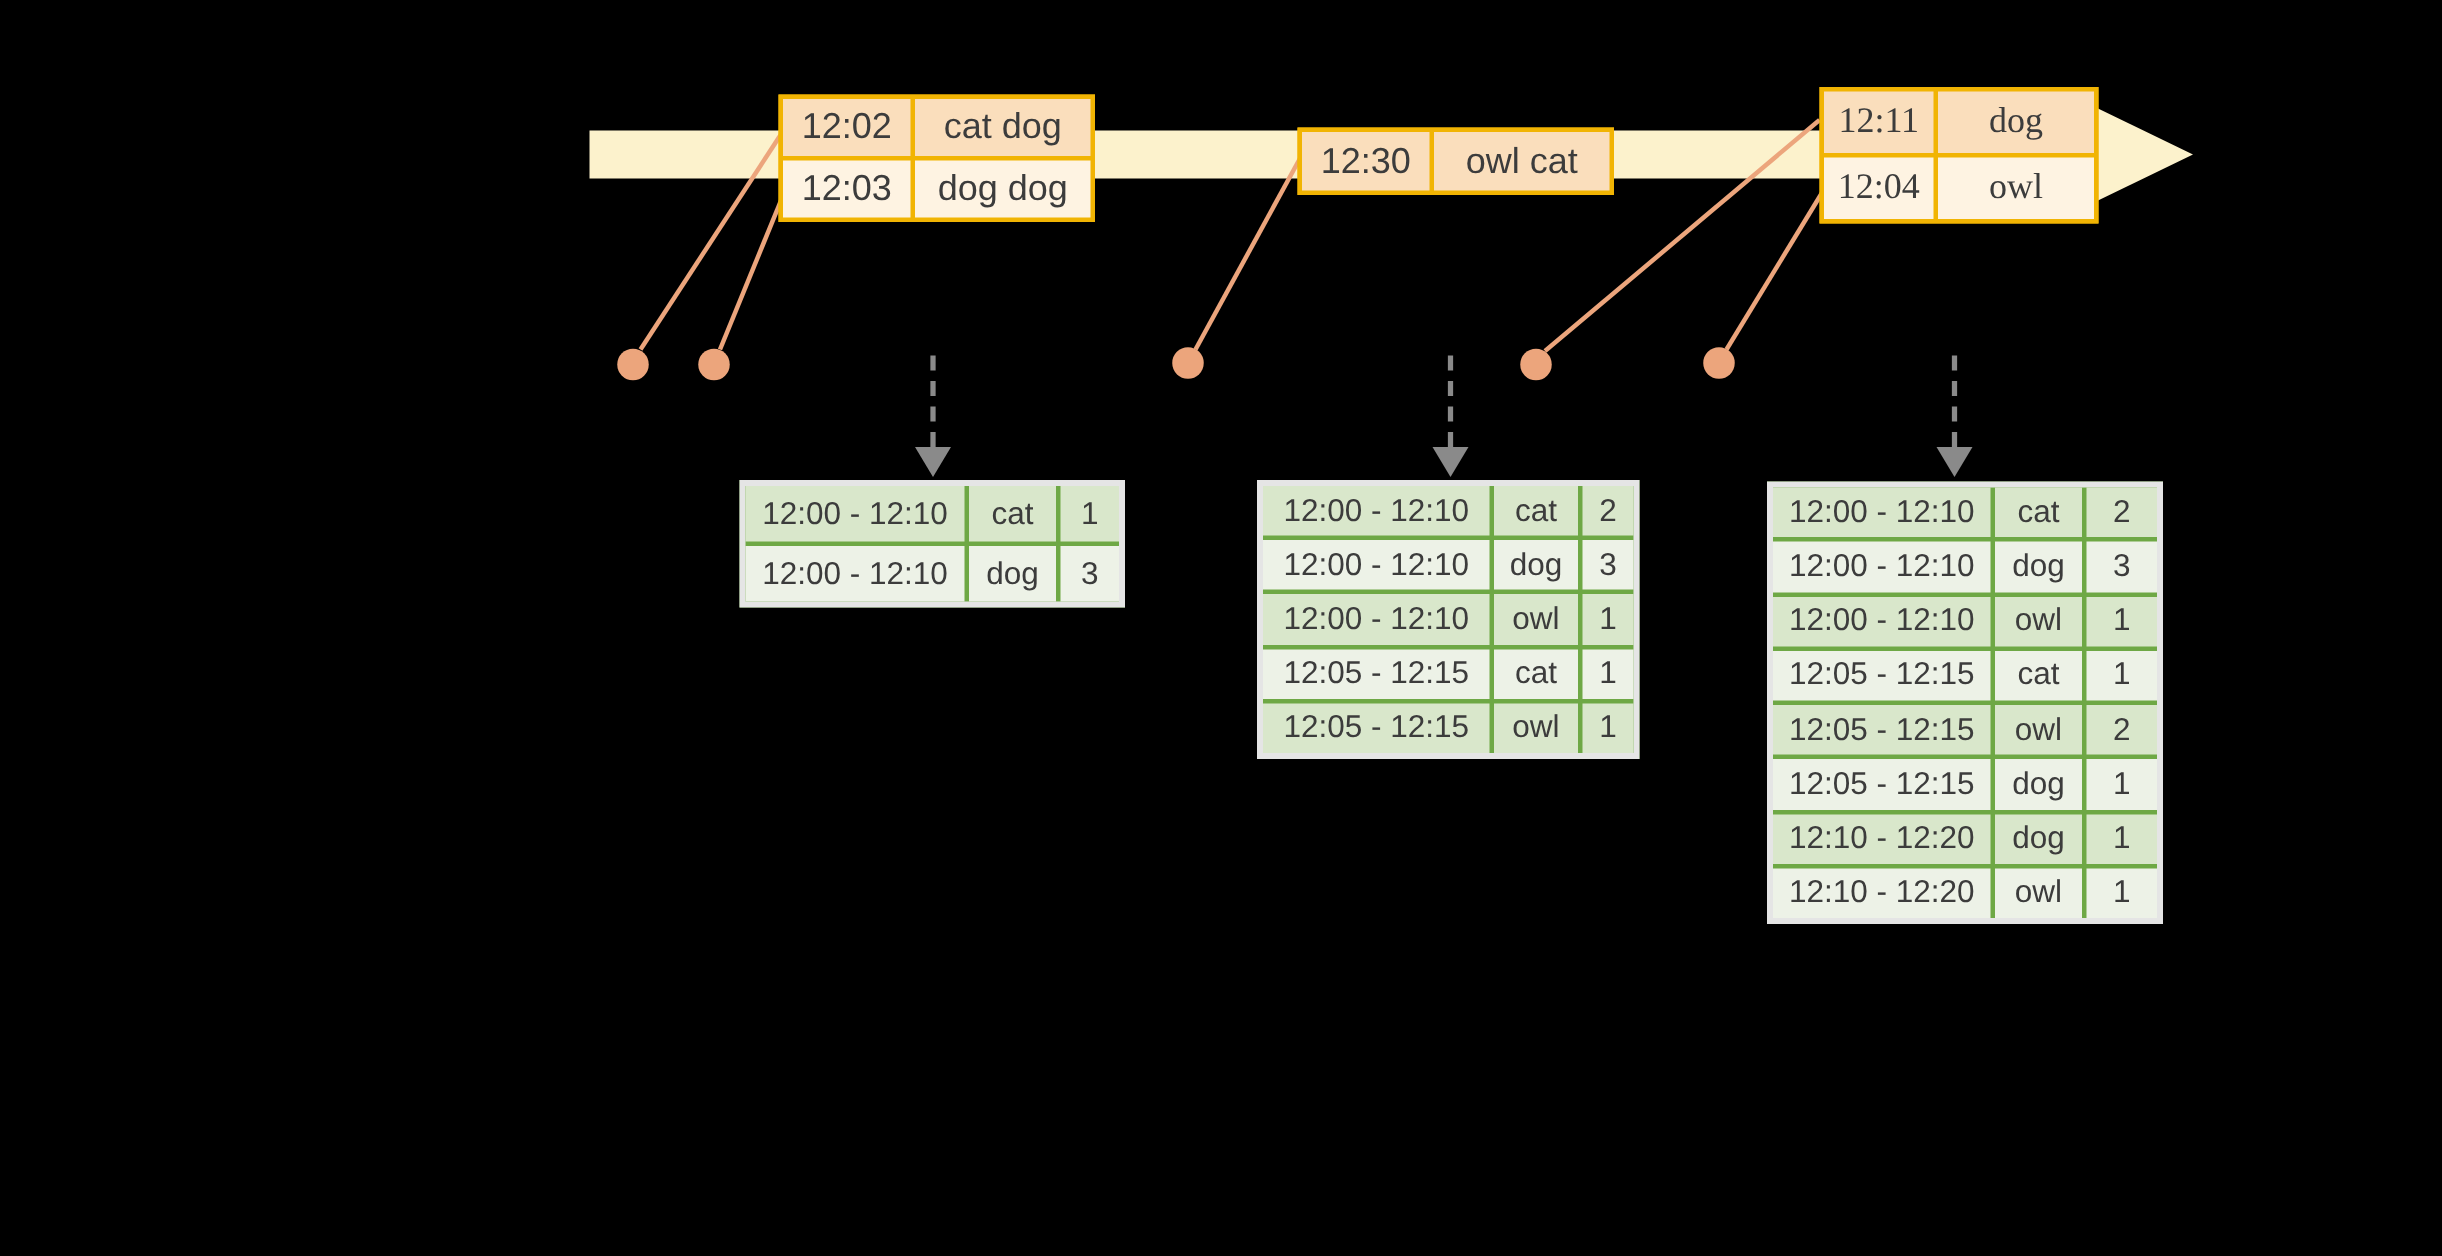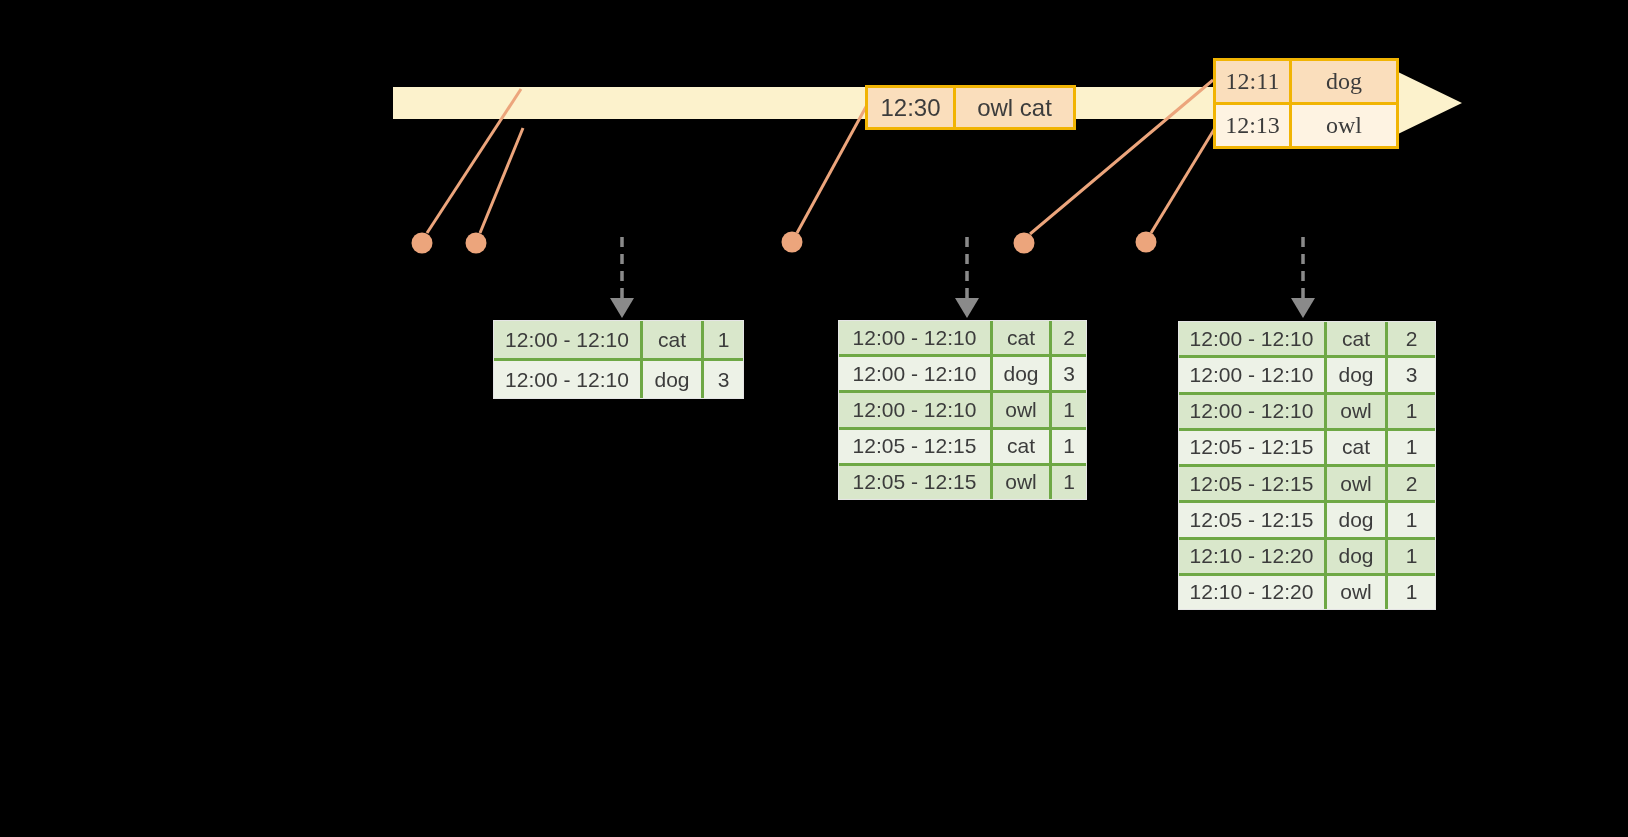--- a/index.html
+++ b/index.html
@@ -15,21 +15,21 @@
   .overlay{position:absolute;left:0;top:0;z-index:2;pointer-events:none;}
   
   .etable{position:absolute;display:grid;gap:3px;background:#F1B403;border:3px solid #F1B403;z-index:3;}
   .ecell{display:flex;align-items:center;justify-content:center;
     font-size:24px;color:#3C3C3C;background:#FEF3E2;}
   .ecell.dark{background:#FADEBC;}
   #etable1{left:519px;top:63px;width:205px;height:79px;grid-template-columns:85px 1fr;grid-template-rows:1fr 1fr;}
   #etable2{left:865px;top:85px;width:205px;height:39px;grid-template-columns:85px 1fr;grid-template-rows:1fr;}
   #etable3{left:1213px;top:58px;width:180px;height:85px;grid-template-columns:73px 1fr;grid-template-rows:1fr 1fr;font-family:Liberation Serif, serif;}
   
-  .rtable{position:absolute;display:grid;gap:3px;background:#6EA845;border:1px solid #e5e5e5;z-index:3;}
+  .rtable{position:absolute;display:grid;gap:3px;background:#6EA845;border:4px solid #e5e5e5;z-index:3;}
   .rcell{display:flex;align-items:center;justify-content:center;
     font-size:21px;color:#3C3C3C;background:#EDF2E7;}
   .rcell.dark{background:#D9E7CB;}
   #rtable1{left:493px;top:320px;width:249px;height:77px;grid-template-columns:146px 58px 1fr;grid-template-rows:repeat(2,1fr);}
   #rtable2{left:838px;top:320px;width:247px;height:178px;grid-template-columns:151px 56px 1fr;grid-template-rows:repeat(5,1fr);}
   #rtable3{left:1178px;top:321px;width:256px;height:287px;grid-template-columns:145px 58px 1fr;grid-template-rows:repeat(8,1fr);}
 </style>
 </head>
 <body>
 
@@ -58,30 +58,36 @@
       <line x1="967" y1="237" x2="967" y2="300"></line>
       <line x1="1303" y1="237" x2="1303" y2="300"></line>
     </g>
     <g fill="#8A8A8A">
       <polygon points="610,298 634,298 622,318"></polygon>
       <polygon points="955,298 979,298 967,318"></polygon>
       <polygon points="1291,298 1315,298 1303,318"></polygon>
     </g>
   </svg>
 
+  <div class="etable" id="etable1">
+    <div class="ecell dark">12:02</div>
+    <div class="ecell dark">cat dog</div>
+    <div class="ecell">12:03</div>
+    <div class="ecell">dog dog</div>
+  </div>
 
   <div class="etable" id="etable2">
     <div class="ecell dark">12:30</div>
     <div class="ecell dark">owl cat</div>
   </div>
 
   <div class="etable" id="etable3">
     <div class="ecell dark">12:11</div>
     <div class="ecell dark">dog</div>
-    <div class="ecell">12:13</div>
+    <div class="ecell">12:04</div>
     <div class="ecell">owl</div>
   </div>
 
   <div class="rtable" id="rtable1">
     <div class="rcell dark">12:00 - 12:10</div>
     <div class="rcell dark">cat</div>
     <div class="rcell dark">1</div>
     <div class="rcell">12:00 - 12:10</div>
     <div class="rcell">dog</div>
     <div class="rcell">3</div>

